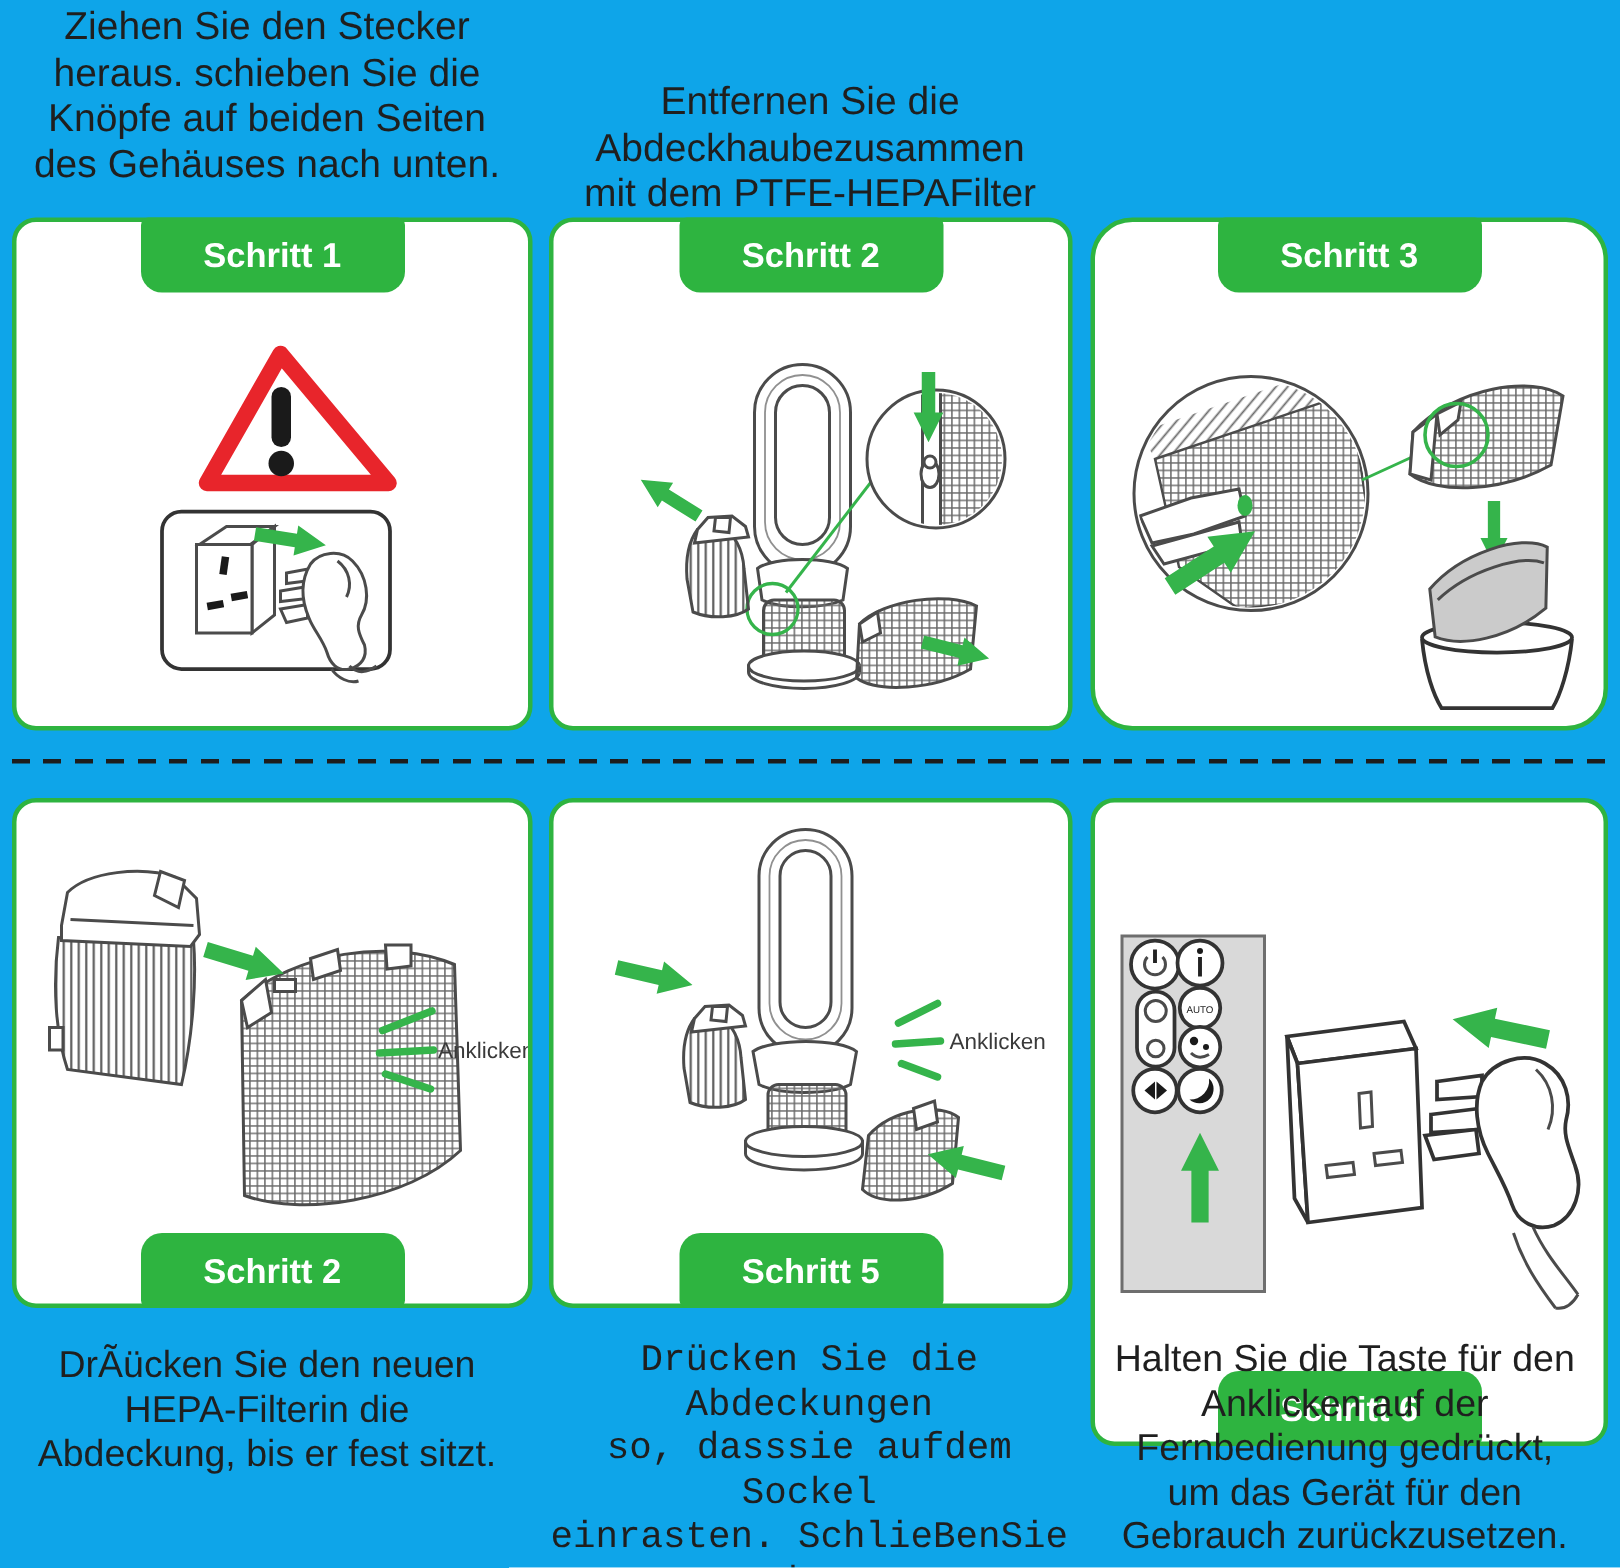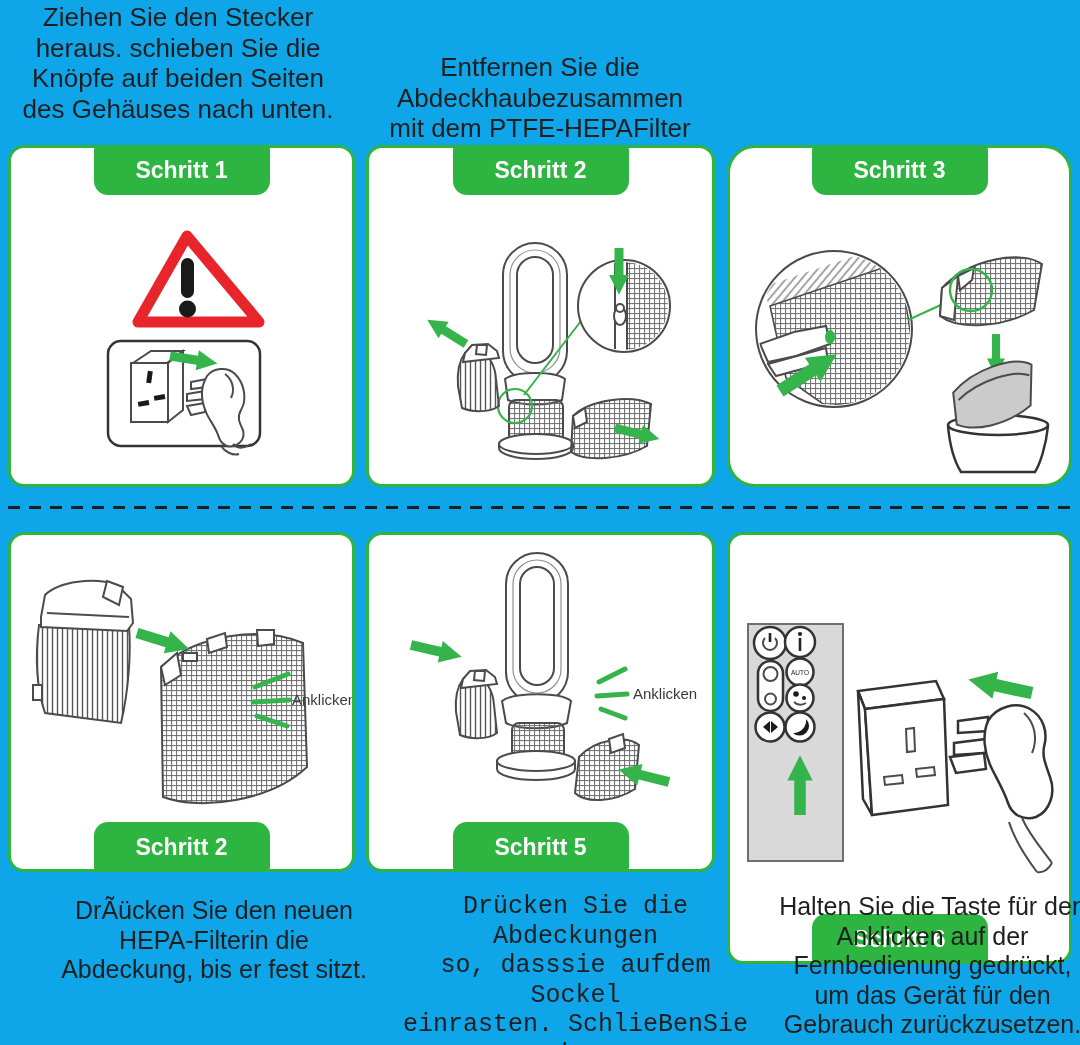--- a/index.html
+++ b/index.html
@@ -1,20 +1,20 @@
 <!DOCTYPE html>
 <html style="--green: #2eb440; --arrow_green: #35b44b; --warning_red: #e8252b; --text: #1f1f1f; --remote_gray: #d9d9d9;"><head>
 <meta charset="utf-8">
 <style>
   html,body{margin:0;padding:0;background:#fff;}
   .page{position:relative;width:1080px;height:1045px;background:#0ea5e9;overflow:hidden;
         font-family:"Liberation Sans",sans-serif;color:#1f1f1f;}
   .instr{position:absolute;text-align:center;white-space:pre-line;color:#1f1f1f;}
   .instr.top{font-size:26px;line-height:30.5px;}
-  .instr.bottom{font-size:25px;line-height:29.5px;padding-left:36px;}
+  .instr.bottom{font-size:25px;line-height:29.5px;}
   .step-box{position:absolute;box-sizing:border-box;background:#fff;
             border:3px solid var(--green,#2eb440);border-radius:16px;}
   .step-label{position:absolute;left:50%;transform:translateX(-50%);width:176px;height:50px;
               background:var(--green,#2eb440);color:#fff;font-weight:bold;font-size:23px;
               display:flex;align-items:center;justify-content:center;}
   .step-label.at-top{top:-3px;border-radius:5px 5px 14px 14px;}
   .step-label.at-bottom{bottom:-3px;border-radius:14px 14px 5px 5px;}
   .step-box svg{position:absolute;left:0;top:0;width:100%;height:100%;}
   .divider{position:absolute;left:8px;top:506px;width:1062px;height:3px;
            background:repeating-linear-gradient(90deg,#1d1d1d 0 12px,transparent 12px 21px);}

